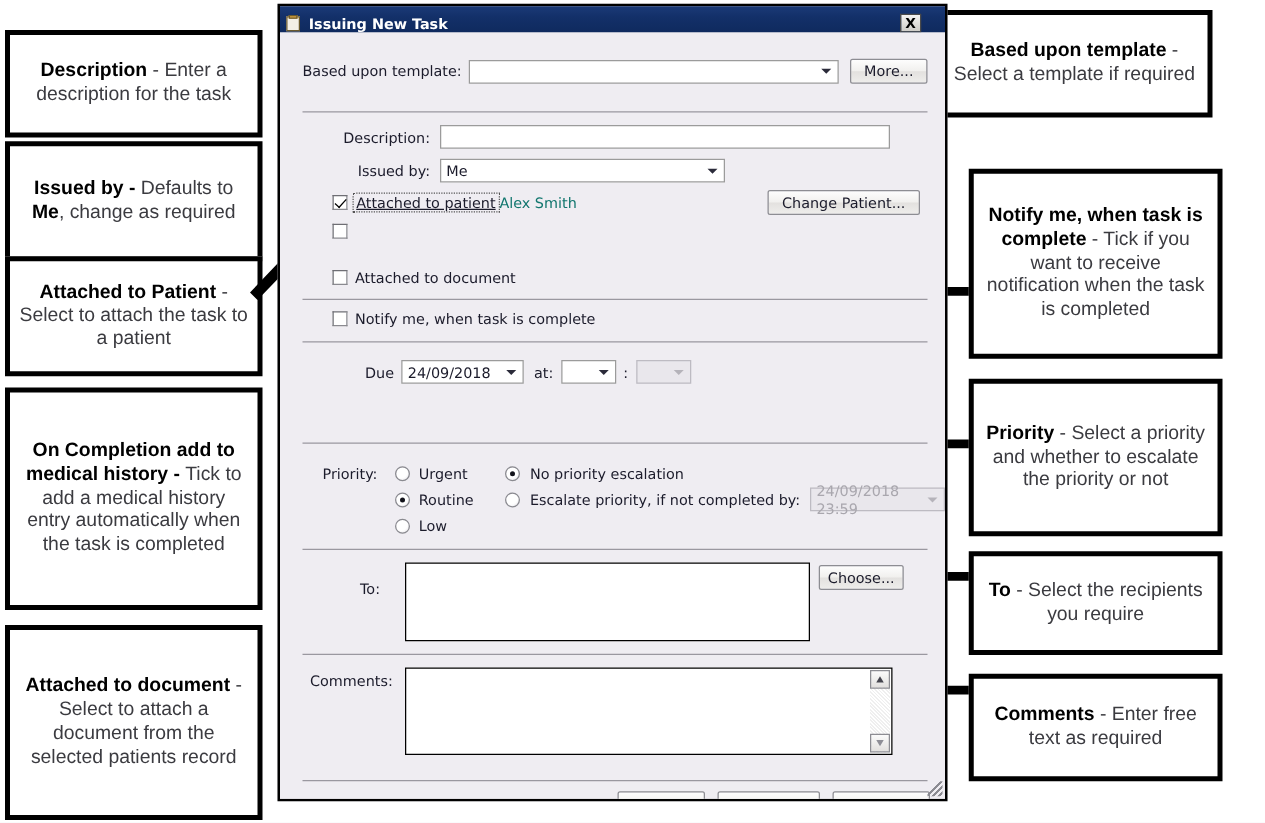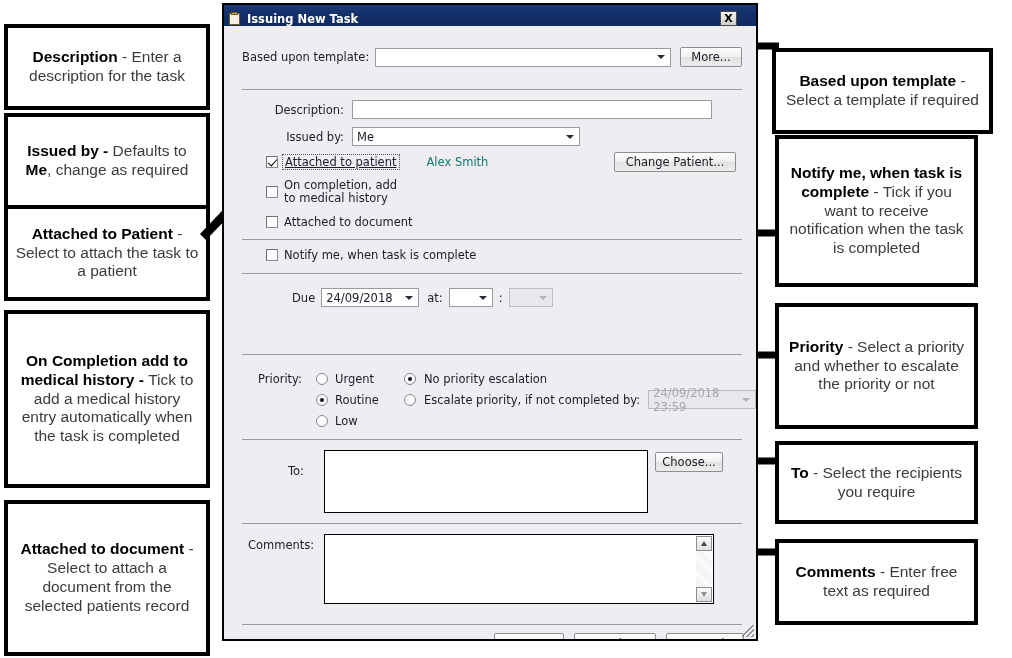--- a/index.html
+++ b/index.html
@@ -265,21 +265,21 @@
 </div>
 
 <div class="callout" style="left:4px; top:310px; width:206px; height:178px;">
   <span><b>On Completion add to medical history - </b>Tick to add a medical history entry automatically when the task is completed</span>
 </div>
 
 <div class="callout" style="left:4px; top:500px; width:206px; height:156px;">
   <span><b>Attached to document</b> - Select to attach a document from the selected patients record</span>
 </div>
 
-<div class="callout" style="left:772px; top:8px; width:221px; height:86px;margin-top:40px;">
+<div class="callout" style="left:749px; top:8px; width:221px; height:86px;">
   <span><b>Based upon template</b> - Select a template if required</span>
 </div>
 
 <div class="callout" style="left:775px; top:135px; width:203px; height:152px;">
   <span><b>Notify me, when task is complete</b> - Tick if you want to receive notification when the task is completed</span>
 </div>
 
 <div class="callout" style="left:775px; top:303px; width:203px; height:126px;">
   <span><b>Priority</b> - Select a priority and whether to escalate the priority or not</span>
 </div>
@@ -347,30 +347,26 @@
     <div class="row" style="position:absolute; left:40px; top:74px;">
       <span class="lbl" style="width:80px; text-align:right;">Description:</span>
       <div class="textbox" style="width:360px; margin-left:8px;">
         <span></span>
       </div>
     </div>
 
     <div class="row" style="position:absolute; left:42px; top:128px; width:470px;">
       <span class="cb checked"></span>
       <span class="lbl focusbox uline">Attached to patient</span>
-      <span class="teal" style="margin-left:27px;">Alex Smith</span>
+      <span class="teal" style="">Alex Smith</span>
       <div class="btn" style="width:122px; position:absolute; right:-0px;">Change Patient...</div>
     </div>
 
     <div class="row" style="position:absolute; left:42px; top:153px; align-items:center;">
       <span class="cb"></span>
-      <span style="margin-left:6px; display:flex; flex-direction:column; line-height:1.12;">
-        <span class="lbl">On completion, add</span>
-        <span class="lbl">to medical history</span>
-      </span>
     </div>
 
     <div class="row" style="position:absolute; left:42px; top:189px;">
       <span class="cb"></span>
       <span class="lbl" style="margin-left:6px;">Attached to document</span>
     </div>
 
     <div class="sep" style="left:18px; top:213px; width:500px;"></div>
 
     <div class="row" style="position:absolute; left:42px; top:222px;">

